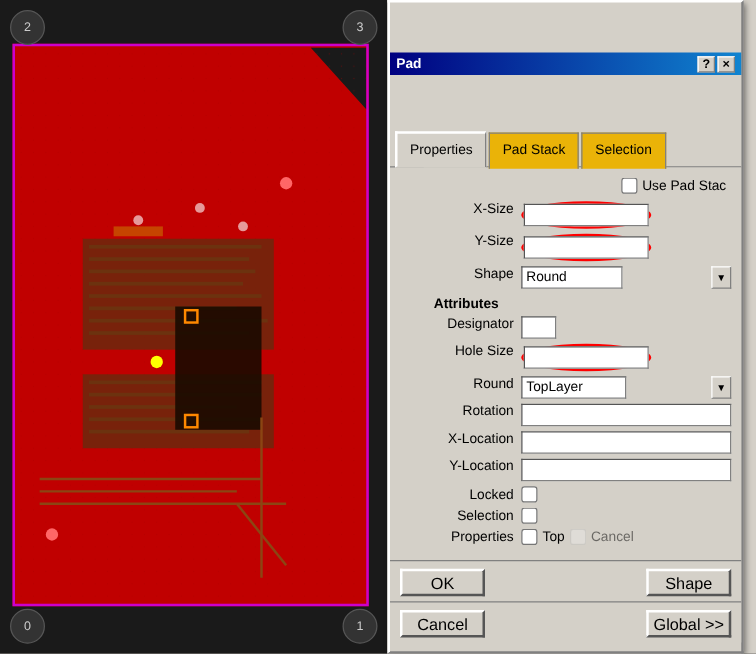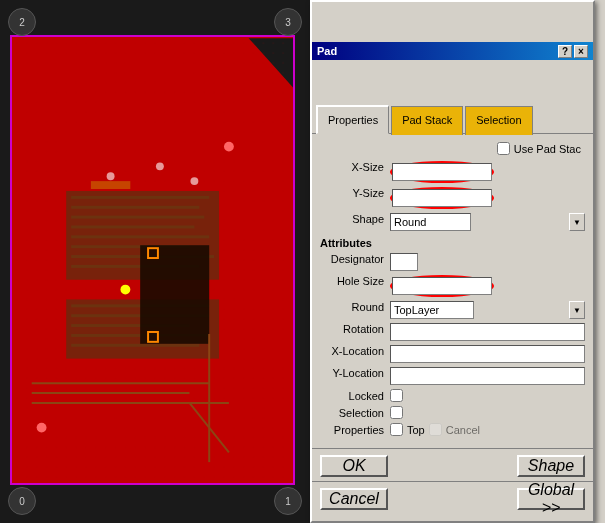--- a/index.html
+++ b/index.html
@@ -133,20 +133,21 @@
 
     .tab:not(.active) {
       background: #eab308;
       top: 2px;
     }
 
     
     .dialog-body {
       padding: 8px;
       background: #d4d0c8;
+      margin-left: 27px;
     }
 
     
     .use-pad-stack {
       display: flex;
       align-items: center;
       justify-content: flex-end;
       margin-bottom: 6px;
       padding-right: 4px;
     }
@@ -265,27 +266,26 @@
 
     .win-button {
       width: 68px;
       height: 22px;
       background: #d4d0c8;
       border: 2px solid;
       border-top-color: #ffffff;
       border-left-color: #ffffff;
       border-right-color: #555;
       border-bottom-color: #555;
-      font-size: 16px;
+      font-size: 13px;
       font-family: inherit;
       cursor: pointer;
       display: flex;
       align-items: center;
       justify-content: center;
-      font-style: italic;
     }
 
     
     .designator-input {
       width: 28px;
       height: 18px;
       border: 1px solid #808080;
       border-top-color: #555;
       border-left-color: #555;
       background: white;

